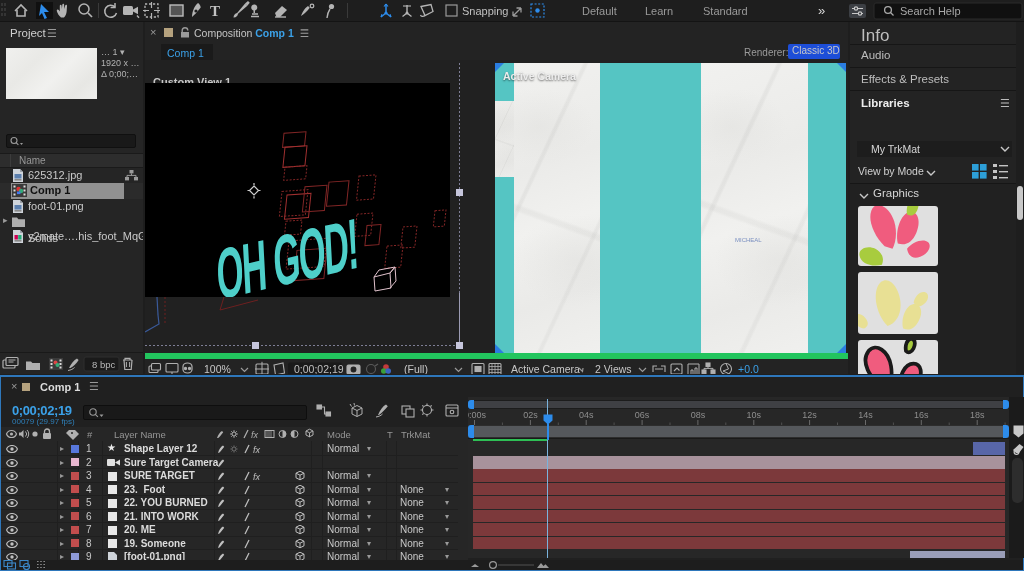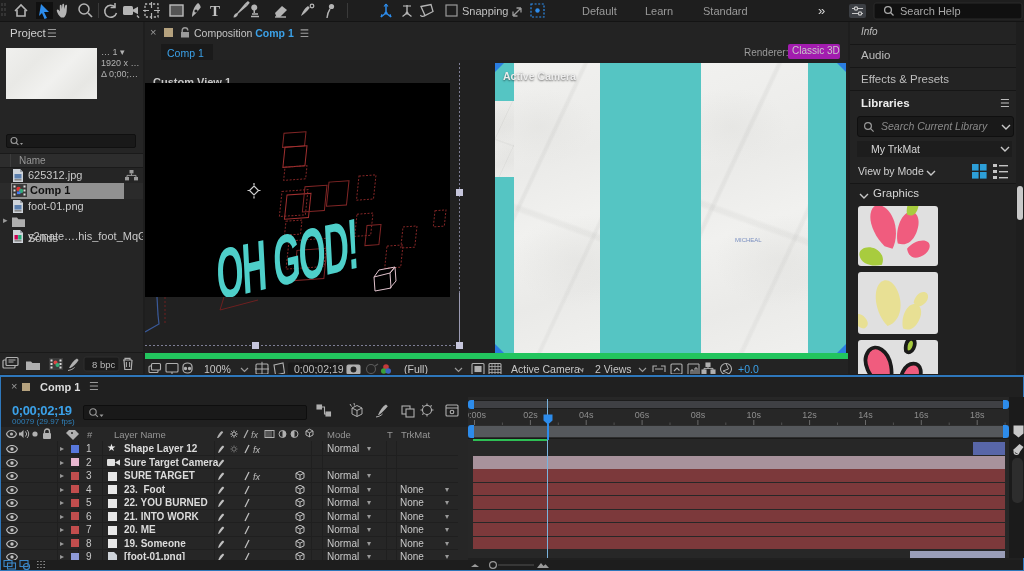--- a/index.html
+++ b/index.html
@@ -250,21 +250,21 @@
           <path d="M2.2 5V3.5a2.8 2.8 0 0 1 5.6 0" fill="none" stroke="#9a9a9a" stroke-width="1.4"></path>
           <rect x="1" y="5" width="8" height="5.5" fill="#9a9a9a"></rect>
         </svg>
     <div class="abs" style="left:49px;top:5px;font-size:10.5px;color:#c4c4c4;">Composition <span style="color:#3ba1e8;font-weight:bold;">Comp 1</span>&nbsp;&nbsp;<span style="color:#9a9a9a;">☰</span></div>
   </div>
 
   <div class="abs" style="left:0;top:22px;width:703px;height:16px;background:#232323;">
     <div class="abs" style="left:16px;top:0;width:52px;height:16px;background:#1a1a1a;"></div>
     <div class="abs" style="left:22px;top:2.5px;font-size:10.5px;color:#3ba1e8;">Comp 1</div>
     <div class="abs" style="left:599px;top:3px;font-size:10px;color:#9a9a9a;">Renderer:</div>
-    <div class="abs" style="left:643px;top:0px;width:52px;height:15px;background:#a21caf;border-radius:2px;white-space:nowrap;">
+    <div class="abs" style="left:643px;top:0px;width:52px;height:15px;background:#1d4ed8;border-radius:2px;white-space:nowrap;">
           <div style="margin:1px 0 0 4px;font-size:10px;color:#c8c8c8;">Classic 3D</div>
         </div>
   </div>
 
   <div class="abs" style="left:8px;top:54px;font-size:11px;color:#c8c8c8;font-weight:bold;">Custom View 1</div>
 
   <div class="abs" id="leftview" style="left:0;top:61px;width:305px;height:214px;background:#000;overflow:hidden;">
 
     <svg width="305" height="214" viewBox="0 0 305 214">
       <g fill="none" stroke="#822626" stroke-width="1" transform="skewY(-4)">
@@ -419,39 +419,29 @@
             <path d="M563 7.4v2M559 11V9.4h9V11" stroke-width="1"></path>
         <circle cx="581" cy="10" r="5.5"></circle>
             <path d="M581 4.5l2.5 5.5-5.5 2 5.5 2.5" stroke-width="1"></path>
       </g>
       <text x="593" y="14" fill="#3ba1e8" font-size="10.5">+0.0</text>
     </svg>
   </div>
 </div>
 
 <div class="abs" id="rightpanel" style="left:850px;top:22px;width:174px;height:352px;background:#232323;overflow:hidden;">
-  <div class="abs" style="left:11px;top:4px;font-size:10px;color:#bdbdbd;font-style:italic;">Info</div>
+  <div class="abs" style="left:11px;top:4px;font-size:17px;color:#bdbdbd;">Info</div>
   <div class="abs" style="left:0;top:22px;width:166px;height:1px;background:#161616;"></div>
   <div class="abs" style="left:11px;top:27px;font-size:11.5px;color:#bdbdbd;">Audio</div>
   <div class="abs" style="left:0;top:45px;width:166px;height:1px;background:#161616;"></div>
   <div class="abs" style="left:11px;top:51px;font-size:11.5px;color:#bdbdbd;">Effects &amp; Presets</div>
   <div class="abs" style="left:0;top:68px;width:166px;height:1px;background:#161616;"></div>
   <div class="abs" style="left:11px;top:75px;font-size:11.5px;color:#eee;font-weight:bold;">Libraries</div>
   <div class="abs" style="left:150px;top:75px;font-size:11px;color:#bbb;">☰</div>
 
-  <div class="abs" style="left:7px;top:94px;width:155px;height:19px;background:#191919;border:1px solid #0f0f0f;border-radius:3px;">
-    <svg class="abs" style="left:5px;top:4px" width="12" height="12">
-          <circle cx="5" cy="5" r="3.4" fill="none" stroke="#9a9a9a" stroke-width="1.2"></circle>
-          <path d="M7.6 7.6l3 3" stroke="#9a9a9a" stroke-width="1.2"></path>
-        </svg>
-    <div class="abs" style="left:23px;top:3px;font-size:10.5px;font-style:italic;color:#8a8a8a;">Search Current Library</div>
-    <svg class="abs" style="left:143px;top:7px" width="10" height="7">
-          <path d="M1 1l4 4 4-4" fill="none" stroke="#c8c8c8" stroke-width="1.4"></path>
-        </svg>
-  </div>
 
   <div class="abs" style="left:7px;top:119px;width:155px;height:16px;background:#1d1d1d;">
     <div class="abs" style="left:14px;top:2px;font-size:10.5px;color:#d6d6d6;">My TrkMat</div>
     <svg class="abs" style="left:143px;top:5px" width="10" height="7">
           <path d="M1 1l4 4 4-4" fill="none" stroke="#c8c8c8" stroke-width="1.4"></path>
         </svg>
   </div>
 
   <div class="abs" style="left:8px;top:143px;font-size:10.5px;color:#d0d0d0;">View by Mode</div>
   <svg class="abs" style="left:76px;top:148px" width="10" height="7">

